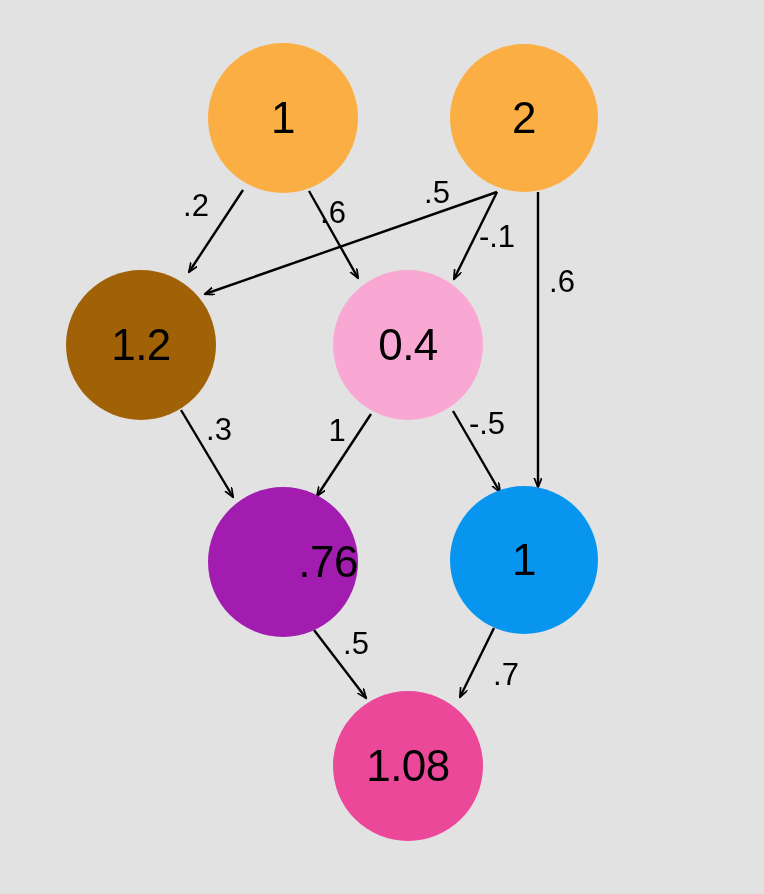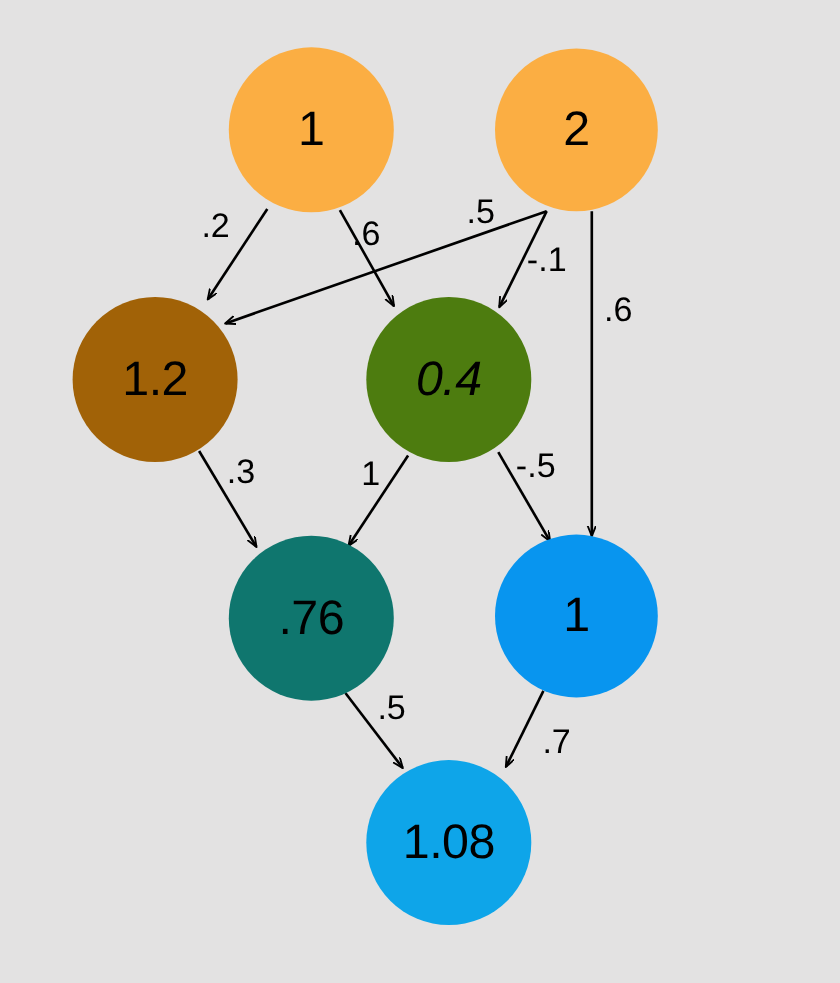--- a/index.html
+++ b/index.html
@@ -83,30 +83,30 @@
   <div id="node-layer">
       <div class="node" style="left: 208px; top: 43px; width: 150px; height: 150px; background: rgb(251, 174, 67);">
         <span class="node-label">1</span>
       </div>
       <div class="node" style="left: 450px; top: 44px; width: 148px; height: 148px; background: rgb(251, 174, 67);">
         <span class="node-label">2</span>
       </div>
       <div class="node" style="left: 66px; top: 270px; width: 150px; height: 150px; background: #a16207;">
         <span class="node-label">1.2</span>
       </div>
-      <div class="node" style="left: 333px; top: 270px; width: 150px; height: 150px; background: #4d7c0f; font-style: italic;">
+      <div class="node" style="left: 333px; top: 270px; width: 150px; height: 150px; background: #f9a8d4;">
         <span class="node-label">0.4</span>
       </div>
-      <div class="node" style="left: 208px; top: 487px; width: 150px; height: 150px; background: #0f766e;">
+      <div class="node" style="left: 208px; top: 487px; width: 150px; height: 150px; background: #a21caf; justify-content: flex-end;">
         <span class="node-label">.76</span>
       </div>
       <div class="node" style="left: 450px; top: 486px; width: 148px; height: 148px; background: rgb(8, 149, 239);">
         <span class="node-label">1</span>
       </div>
-      <div class="node" style="left: 333px; top: 691px; width: 150px; height: 150px; background: #0ea5e9;">
+      <div class="node" style="left: 333px; top: 691px; width: 150px; height: 150px; background: #ec4899;">
         <span class="node-label">1.08</span>
       </div>
     </div>
   <div id="weight-layer">
       <div class="edge-weight" style="left: 196px; top: 205px;">.2</div>
       <div class="edge-weight" style="left: 333px; top: 212px;">.6</div>
       <div class="edge-weight" style="left: 437px; top: 192px;">.5</div>
       <div class="edge-weight" style="left: 497px; top: 236px;">-.1</div>
       <div class="edge-weight" style="left: 562px; top: 281px;">.6</div>
       <div class="edge-weight" style="left: 219px; top: 429px;">.3</div>

